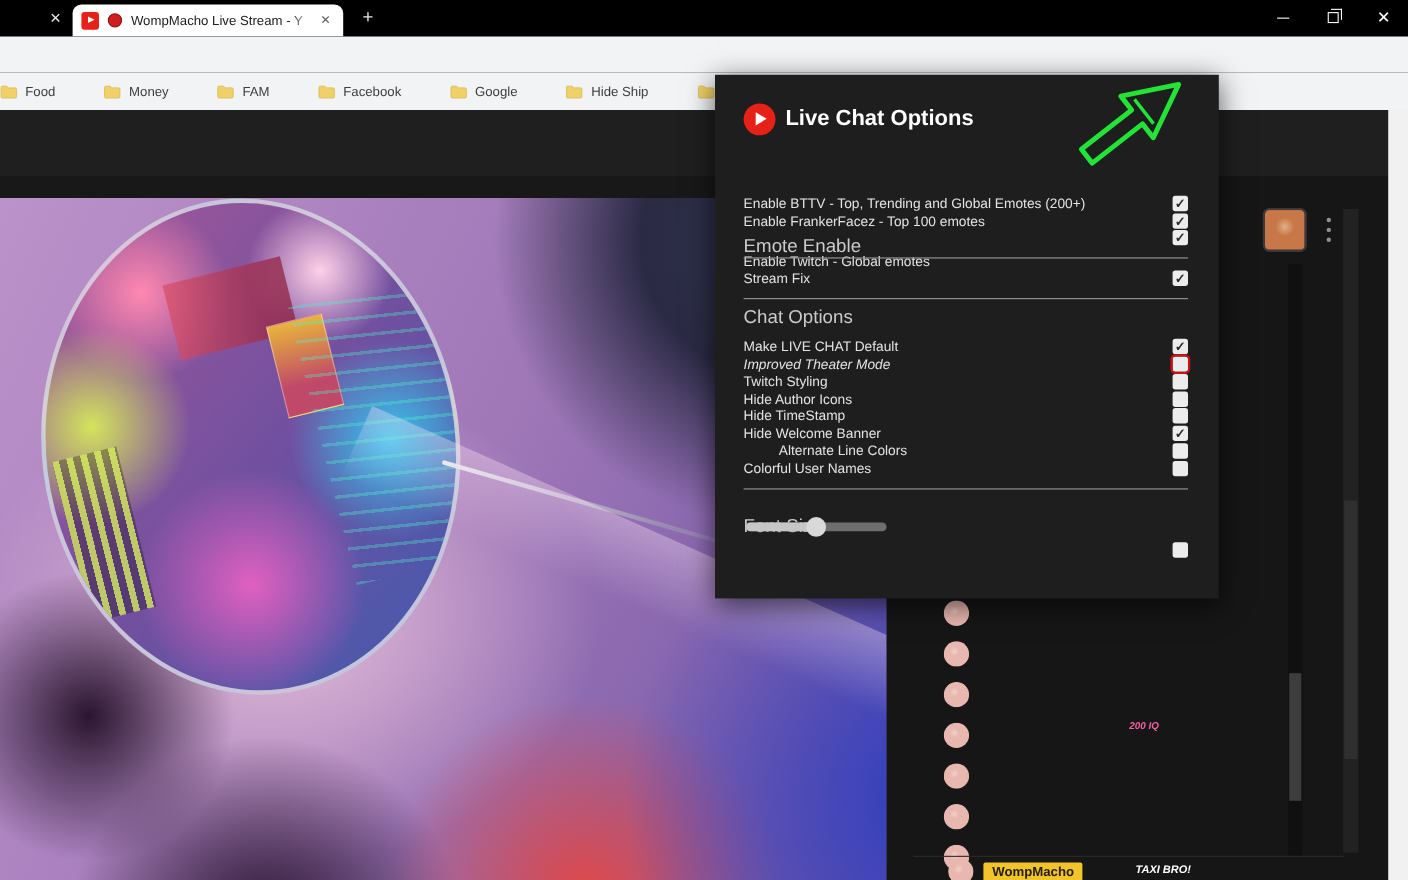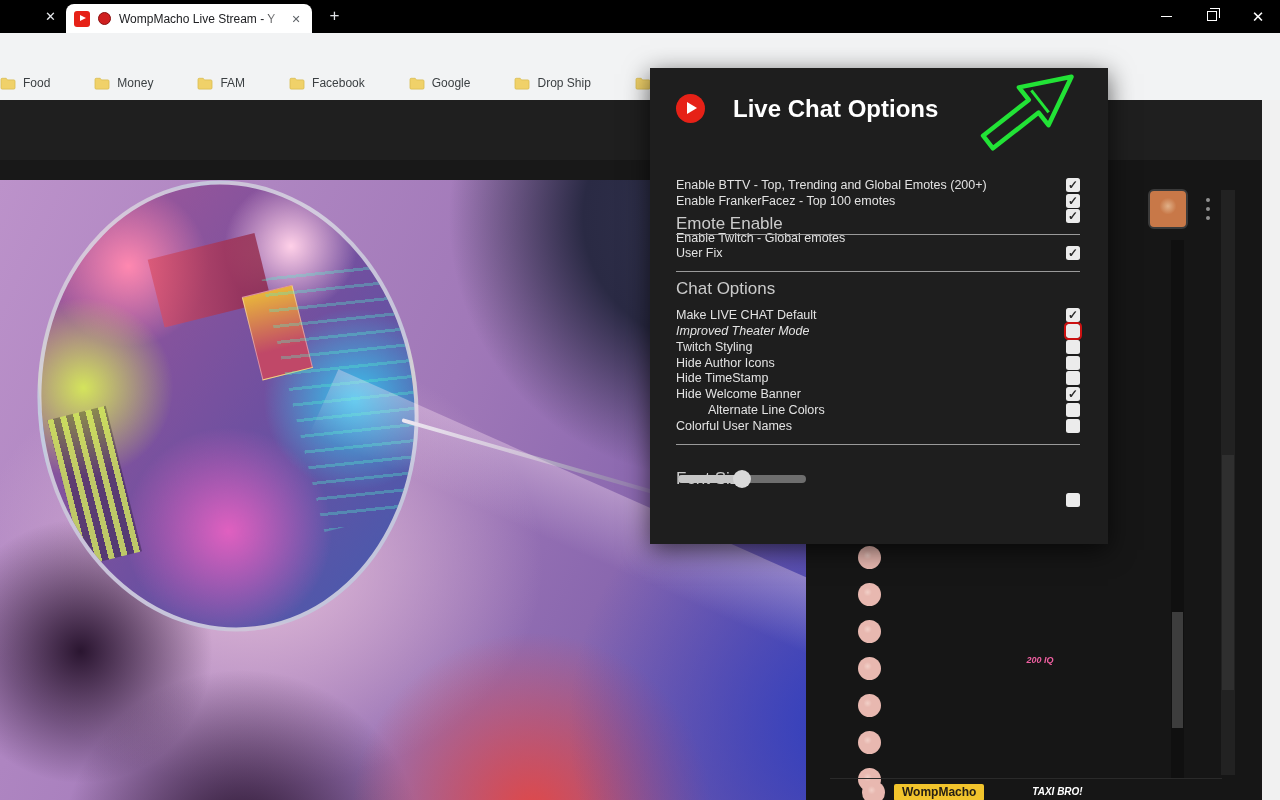--- a/index.html
+++ b/index.html
@@ -110,21 +110,21 @@
 
   
   .pg-scroll { left:1262px; top:100px; width:18px; height:700px; background:#f1f1f1; z-index:6; }
   .pg-thumb { left:1264px; top:103px; width:14px; height:310px; background:#b0b3b6; cursor:pointer; }
 
   
   .popup { left:650px; top:68px; width:458px; height:476px; background:#1e1e1e; z-index:50; box-shadow:0 6px 24px rgba(0,0,0,.65); }
   .popup-title-row { position:absolute; left:26px; top:26px; display:flex; align-items:center; }
   .popup-play { width:29px; height:29px; border-radius:50%; background:#e62117; position:relative; flex:0 0 auto; }
   .popup-play::after { content:""; position:absolute; left:11px; top:8px; border-left:10px solid #fff; border-top:6.5px solid transparent; border-bottom:6.5px solid transparent; }
-  .popup-title { margin-left:28px; font-size:24px; font-weight:bold; color:#fff; }
+  .popup-title { margin-left:9px; font-size:20px; font-weight:bold; color:#fff; }
   .sec-heading { position:absolute; left:26px; font-size:17px; color:#cbcbcb; }
   .divider { position:absolute; left:26px; width:404px; height:1px; background:#9a9a9a; }
   .opt-label { position:absolute; left:26px; font-size:12.5px; color:#e2e2e2; white-space:nowrap; }
   .cb { position:absolute; left:416px; width:14px; height:14px; background:#ececec; border-radius:2.5px; cursor:pointer;
         display:flex; align-items:center; justify-content:center; font-size:12px; font-weight:bold; color:#2a2a2a; }
   .cb.hl { outline:2px solid #c11; }
   .slider-track { position:absolute; left:28px; top:407px; width:128px; height:8px; border-radius:4px; background:#6e6e6e; cursor:pointer; }
   .slider-fill { height:8px; border-radius:4px; background:#c6c6c6; }
   .slider-thumb { position:absolute; top:-5px; width:18px; height:18px; border-radius:50%; background:#d9d9d9; }
 
@@ -206,21 +206,21 @@
         <div class="bm">
           <svg class="folder" viewBox="0 0 16 13">
             <path d="M1 2.5A1.2 1.2 0 0 1 2.2 1.3h4l1.3 1.6h6.3A1.2 1.2 0 0 1 15 4.1v6.8a1.2 1.2 0 0 1-1.2 1.2H2.2A1.2 1.2 0 0 1 1 10.9z" fill="#f0d169" stroke="#d9bd52" stroke-width=".8"></path>
           </svg>
           <span class="bm-label">Google</span>
         </div>
         <div class="bm">
           <svg class="folder" viewBox="0 0 16 13">
             <path d="M1 2.5A1.2 1.2 0 0 1 2.2 1.3h4l1.3 1.6h6.3A1.2 1.2 0 0 1 15 4.1v6.8a1.2 1.2 0 0 1-1.2 1.2H2.2A1.2 1.2 0 0 1 1 10.9z" fill="#f0d169" stroke="#d9bd52" stroke-width=".8"></path>
           </svg>
-          <span class="bm-label">Drop Ship</span>
+          <span class="bm-label">Hide Ship</span>
         </div>
         <div class="bm">
           <svg class="folder" viewBox="0 0 16 13">
             <path d="M1 2.5A1.2 1.2 0 0 1 2.2 1.3h4l1.3 1.6h6.3A1.2 1.2 0 0 1 15 4.1v6.8a1.2 1.2 0 0 1-1.2 1.2H2.2A1.2 1.2 0 0 1 1 10.9z" fill="#f0d169" stroke="#d9bd52" stroke-width=".8"></path>
           </svg>
           <span class="bm-label">Media</span>
         </div>
         <div class="bm">
           <svg class="folder" viewBox="0 0 16 13">
             <path d="M1 2.5A1.2 1.2 0 0 1 2.2 1.3h4l1.3 1.6h6.3A1.2 1.2 0 0 1 15 4.1v6.8a1.2 1.2 0 0 1-1.2 1.2H2.2A1.2 1.2 0 0 1 1 10.9z" fill="#f0d169" stroke="#d9bd52" stroke-width=".8"></path>
@@ -391,21 +391,21 @@
     <div id="emote-option-rows">
         <div class="opt-label" style="top: 110px;">Enable BTTV - Top, Trending and Global Emotes (200+)</div>
         <div class="cb" style="top: 110px;">✓</div>
         <div class="opt-label" style="top: 125.5px;">Enable FrankerFacez - Top 100 emotes</div>
         <div class="cb" style="top: 125.5px;">✓</div>
         <div class="opt-label" style="top: 124px; margin-top: 39px;">Enable Twitch - Global emotes</div>
         <div class="cb" style="top: 141px;">✓</div>
       </div>
     <div class="divider" style="top:166px;"></div>
     <div id="kappa-row">
-        <div class="opt-label" style="top: 178px;">User Fix</div>
+        <div class="opt-label" style="top: 178px;">Stream Fix</div>
         <div class="cb" style="top: 178px;">✓</div>
       </div>
     <div class="divider" style="top:203px;"></div>
     <div class="sec-heading" style="top:211px;">Chat Options</div>
     <div id="chat-option-rows">
         <div class="opt-label" style="top: 240px;">Make LIVE CHAT Default</div>
         <div class="cb" style="top: 240px;">✓</div>
         <div class="opt-label" style="top: 256px; font-style: italic;">Improved Theater Mode</div>
         <div class="cb hl" style="top: 255.86px;"></div>
         <div class="opt-label" style="top: 271.72px;">Twitch Styling</div>

